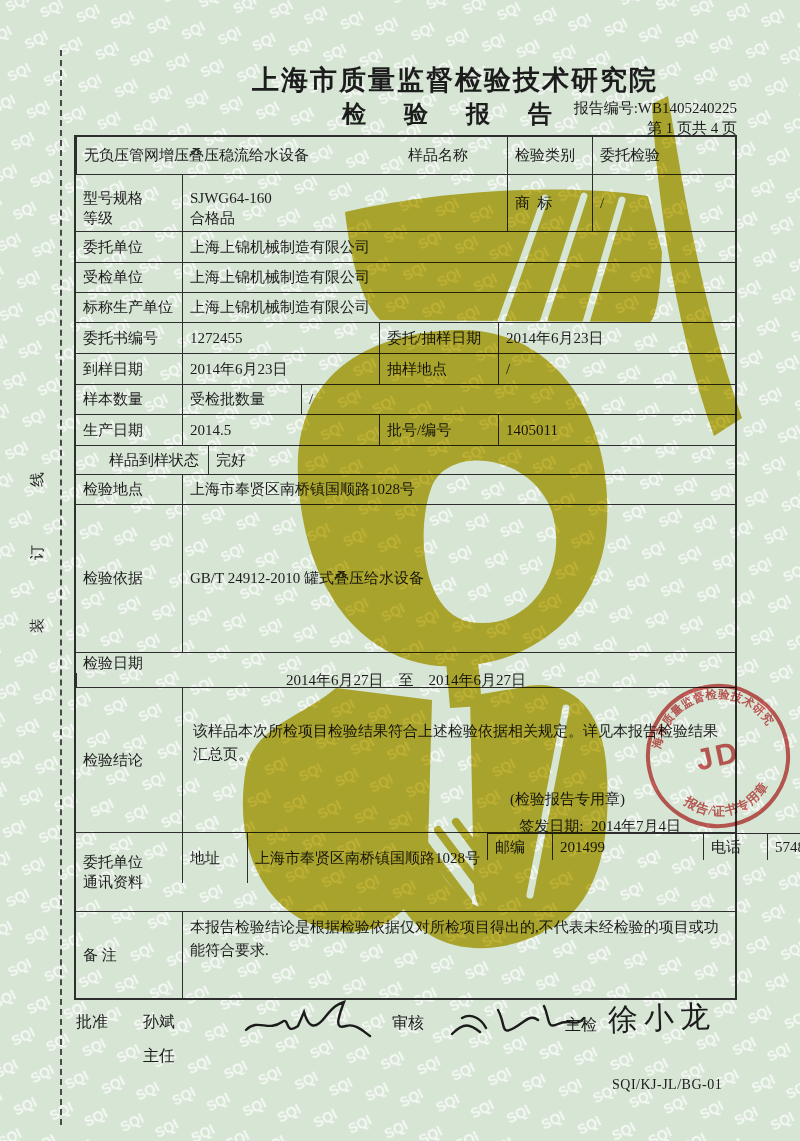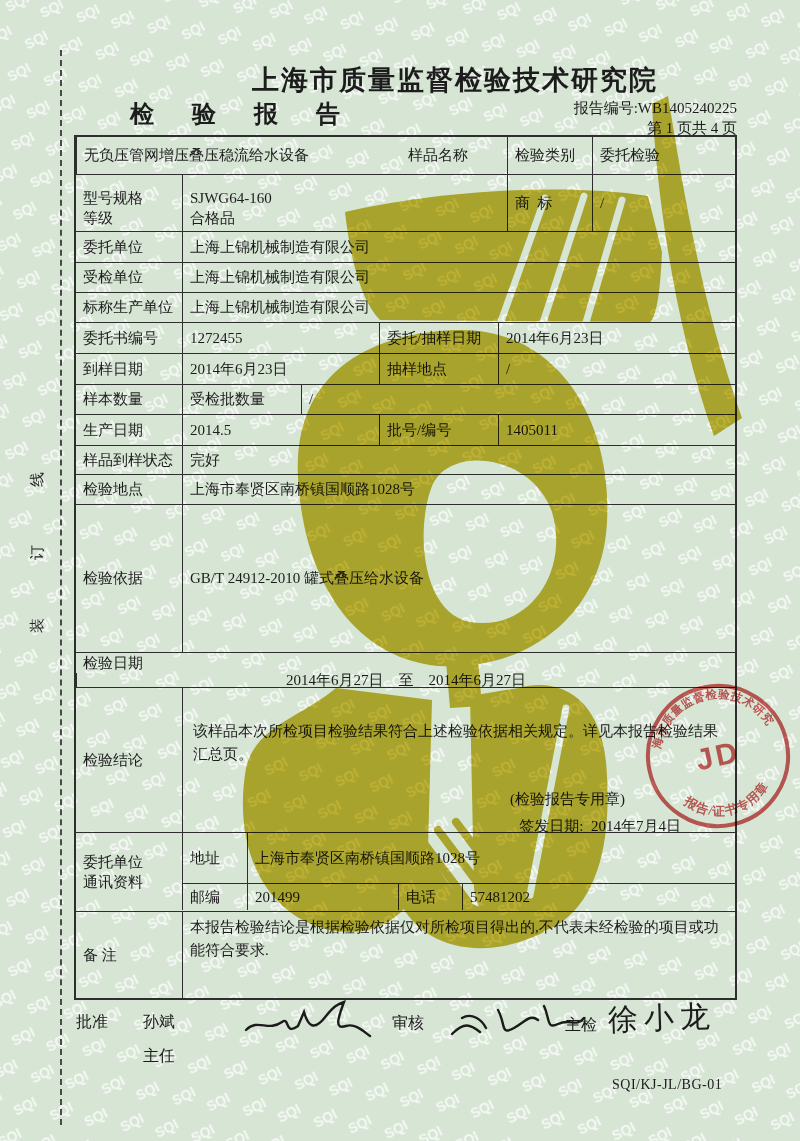--- a/index.html
+++ b/index.html
@@ -16,42 +16,42 @@
   #yellow-layer{z-index:5;mix-blend-mode:multiply;opacity:.9;}
   #stamp-layer{z-index:6;mix-blend-mode:multiply;}
 
   
   .binding-line{position:absolute;left:60px;top:50px;height:1075px;border-left:2px dashed #4a4a4a;z-index:1;}
   .binding-char{position:absolute;left:22px;width:30px;text-align:center;font-size:15px;transform:rotate(-90deg);z-index:2;color:#222;}
 
   
   .institute-title{position:absolute;left:130px;top:62px;width:650px;text-align:center;
     font-size:27px;font-weight:bold;letter-spacing:2px;}
-  .report-title{position:absolute;left:130px;top:98px;width:650px;
+  .report-title{position:absolute;left:130px;top:98px;width:650px;text-align:center;
     font-size:24px;font-weight:bold;letter-spacing:16px;}
   .report-no{position:absolute;right:63px;top:99px;font-size:15px;}
   .page-info{position:absolute;right:63px;top:119px;font-size:15px;white-space:pre;}
 
   
   .report-table{position:absolute;left:74px;top:135px;width:663px;border:2px solid #2e2e2e;box-sizing:border-box;}
   .row{display:flex;border-top:1.6px solid #2e2e2e;box-sizing:border-box;}
   .row.first{border-top:none;}
   .c{border-left:1.6px solid #2e2e2e;box-sizing:border-box;padding:0 7px;display:flex;align-items:center;overflow:hidden;line-height:1.35;}
   .c.fc{border-left:none;}
   .two{flex-direction:column;align-items:flex-start;justify-content:flex-end;padding-top:3px;padding-bottom:3px;}
   .topalign{align-items:flex-start;padding-top:4px;line-height:1.55;}
   .pre{white-space:pre;}
   .ctr{justify-content:center;text-align:center;}
   .w-lab{width:106px;flex:none;}
   .w-v1a{width:325px;flex:none;}
   .w-cat{width:85px;flex:none;}
   .w-v1{width:197px;flex:none;}
   .w-lab2{width:119px;flex:none;}
   .grow{flex:1;min-width:0;}
-  .inner-col{flex:1;display:flex;flex-direction:column;min-width:0;}
+  .inner-col{flex:1;display:flex;flex-direction:row;min-width:0;}
 
   .concl{flex:1;display:block;padding:0 10px;}
   .concl-line1{margin-top:32px;line-height:1.5;}
   .concl-seal{text-align:right;padding-right:100px;margin-top:24px;}
   .concl-issue{text-align:right;padding-right:44px;margin-top:7px;white-space:pre;}
 
   
   .sig{position:absolute;font-size:16px;}
   .sig-name-big{position:absolute;font-size:30px;letter-spacing:6px;transform:rotate(-2deg);}
   .doc-code{position:absolute;left:612px;top:1077px;font-size:14px;letter-spacing:.5px;}
@@ -133,21 +133,21 @@
       <div class="c w-lab2">受检批数量</div>
       <div class="c grow">/</div>
     </div>
     <div class="row" style="height:31px;">
       <div class="c fc w-lab">生产日期</div>
       <div class="c w-v1">2014.5</div>
       <div class="c w-lab2">批号/编号</div>
       <div class="c grow">1405011</div>
     </div>
 
-    <div class="row" style="height:29px;">
+    <div class="row" style="height:29px;padding-left:26px;">
       <div class="c fc w-lab">样品到样状态</div>
       <div class="c grow">完好</div>
     </div>
     <div class="row" style="height:30px;">
       <div class="c fc w-lab">检验地点</div>
       <div class="c grow">上海市奉贤区南桥镇国顺路1028号</div>
     </div>
 
     <div class="row" style="height:148px;">
       <div class="c fc w-lab">检验依据</div>

